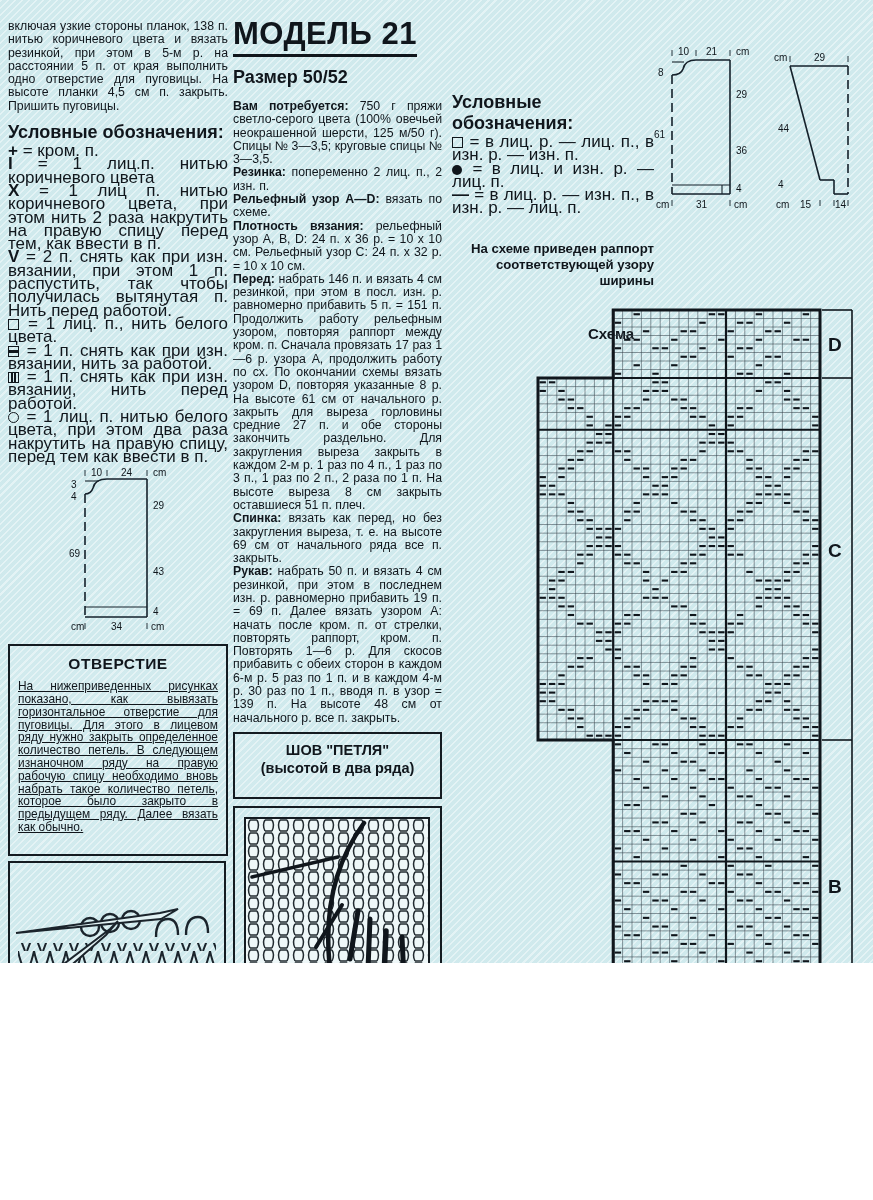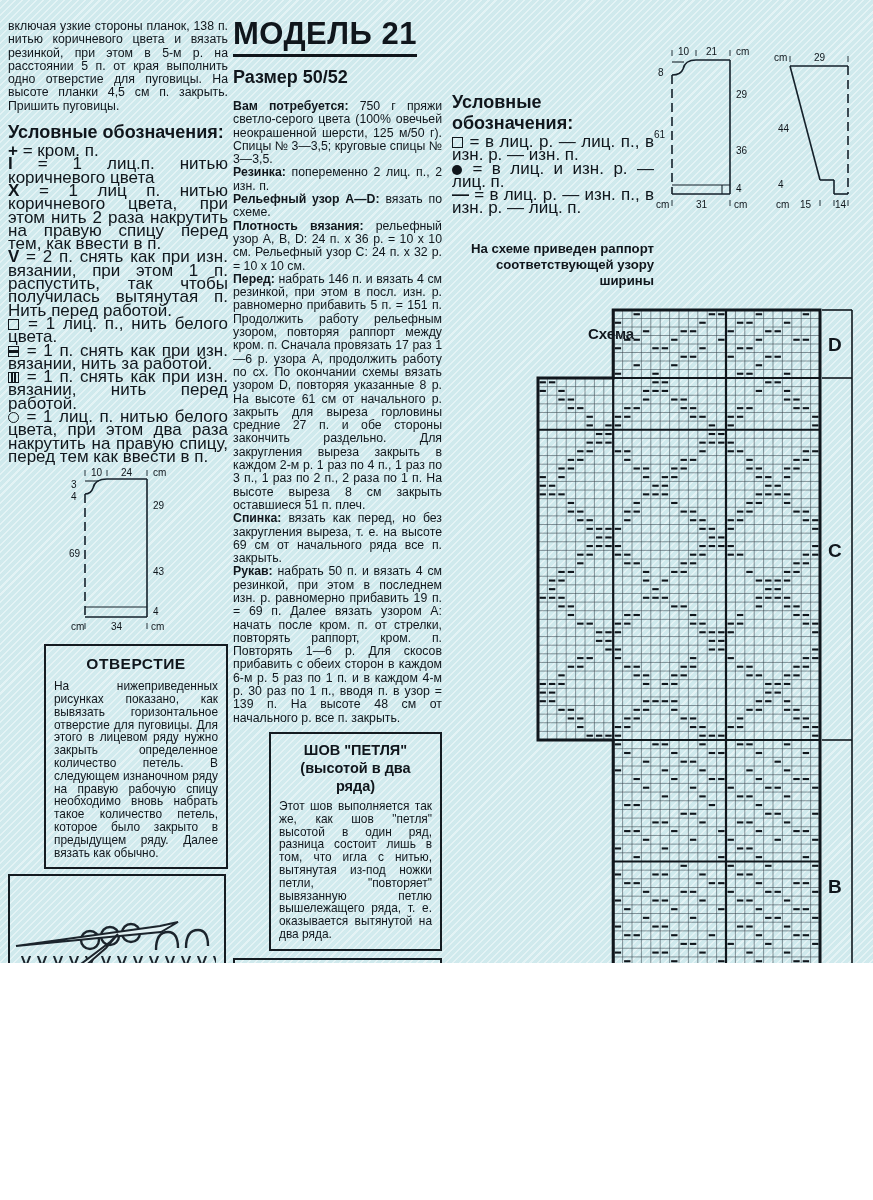--- a/index.html
+++ b/index.html
@@ -21,24 +21,24 @@
   .leg p{font-size:17px;line-height:13.3px;text-align:justify;}
   .sym{font-weight:bold;}
   .sq{display:inline-block;width:9px;height:9px;border:1.4px solid #10161c;vertical-align:-1px;margin-right:1px;}
   .sq-h{background:linear-gradient(to bottom, transparent 38%, #10161c 38%, #10161c 62%, transparent 62%);}
   .sq-vv{background:linear-gradient(to right, transparent 22%, #10161c 22%, #10161c 40%, transparent 40%, transparent 60%, #10161c 60%, #10161c 78%, transparent 78%);}
   .circ{display:inline-block;width:9px;height:9px;border:1.4px solid #10161c;border-radius:50%;vertical-align:-1px;margin-right:1px;}
   .circ-f{display:inline-block;width:10px;height:10px;background:#10161c;border-radius:50%;vertical-align:-1px;margin-right:1px;}
   .model-title{font-size:31px;font-weight:bold;letter-spacing:.5px;border-bottom:3.5px solid #10161c;display:inline-block;padding-bottom:2px;margin-bottom:10px;white-space:nowrap;}
   .size{font-size:18px;font-weight:bold;margin-bottom:12px;}
   .para{font-size:12.3px;line-height:13.3px;text-align:justify;}
-  .box{border:2.6px solid #141b21;padding:7px 8px 8px 8px;background:rgba(255,255,255,.06);margin-left:36px;}
+  .box{border:2.6px solid #141b21;padding:7px 8px 20px 8px;background:rgba(255,255,255,.06);}
   .bbox{margin-top:9px;}
   .bbox-title{font-size:15.5px;font-weight:bold;text-align:center;line-height:22px;letter-spacing:.5px;}
-  .box-body{font-size:11.9px;line-height:12.8px;text-align:justify;margin-top:5px;}
+  .box-body{font-size:11.9px;line-height:12.8px;text-align:justify;margin-top:5px;text-decoration:underline;}
   .seam-box{margin-top:7px;}
   .seam-title{font-size:14.5px;font-weight:bold;text-align:center;line-height:18px;}
   .ill{margin-top:5px;border:2.6px solid #141b21;}
   .photo-box{margin-top:7px;border:2.2px solid #141b21;padding:9px;}
   .photo-inner{border:2.4px solid #141b21;}
   .note{font-size:13.2px;font-weight:bold;line-height:16px;margin-top:26px;text-align:right;}
   .chart-title{position:absolute;left:588px;top:281px;font-size:15px;font-weight:bold;margin-top:44px;}
   .footer{position:absolute;right:14px;top:1176px;font-size:11px;font-weight:bold;letter-spacing:.4px;}
   svg text{font-family:"Liberation Sans","DejaVu Sans",sans-serif;fill:#10161c;}
   .schem-label{font-size:10px;}
@@ -157,21 +157,20 @@
     <p class="para"><b>Плотность вязания:</b> <span>рельефный узор A, B, D: 24 п. x 36 р. = 10 x 10 см. Рельефный узор C: 24 п. x 32 р. = 10 x 10 см.</span></p>
     <p class="para"><b>Перед:</b> <span>набрать 146 п. и вязать 4 см резинкой, при этом в посл. изн. р. равномерно прибавить 5 п. = 151 п. Продолжить работу рельефным узором, повторяя раппорт между кром. п. Сначала провязать 17 раз 1—6 р. узора A, продолжить работу по сх. По окончании схемы вязать узором D, повторяя указанные 8 р. На высоте 61 см от начального р. закрыть для выреза горловины средние 27 п. и обе стороны закончить раздельно. Для закругления выреза закрыть в каждом 2-м р. 1 раз по 4 п., 1 раз по 3 п., 1 раз по 2 п., 2 раза по 1 п. На высоте выреза 8 см закрыть оставшиеся 51 п. плеч.</span></p>
     <p class="para"><b>Спинка:</b> <span>вязать как перед, но без закругления выреза, т. е. на высоте 69 см от начального ряда все п. закрыть.</span></p>
     <p class="para"><b>Рукав:</b> <span>набрать 50 п. и вязать 4 см резинкой, при этом в последнем изн. р. равномерно прибавить 19 п. = 69 п. Далее вязать узором A: начать после кром. п. от стрелки, повторять раппорт, кром. п. Повторять 1—6 р. Для скосов прибавить с обеих сторон в каждом 6-м р. 5 раз по 1 п. и в каждом 4-м р. 30 раз по 1 п., вводя п. в узор = 139 п. На высоте 48 см от начального р. все п. закрыть.</span></p>
 
     <div class="box seam-box">
       <div class="seam-title">
         <div>ШОВ "ПЕТЛЯ"</div>
         <div>(высотой в два ряда)</div>
       </div>
-      <p class="box-body">Этот шов выполняется так же, как шов "петля" высотой в один ряд, разница состоит лишь в том, что игла с нитью, вытянутая из-под ножки петли, "повторяет" вывязанную петлю вышележащего ряда, т. е. оказывается вытянутой на два ряда.</p>
     </div>
 
     <div class="photo-box">
       <svg class="photo-inner" width="182" height="168" viewBox="0 0 182 168" style="display:block;background:#eef7f8;">
         <defs>
           <pattern id="kn" width="15" height="13" patternUnits="userSpaceOnUse">
             <path d="M4,1 Q1,6 4,12 M11,1 Q14,6 11,12 M4,1 H11 M4,12 H11" stroke="#222b31" stroke-width="1.5" fill="none"></path>
           </pattern>
         </defs>
         <rect x="0" y="0" width="182" height="168" fill="url(#kn)"></rect>

